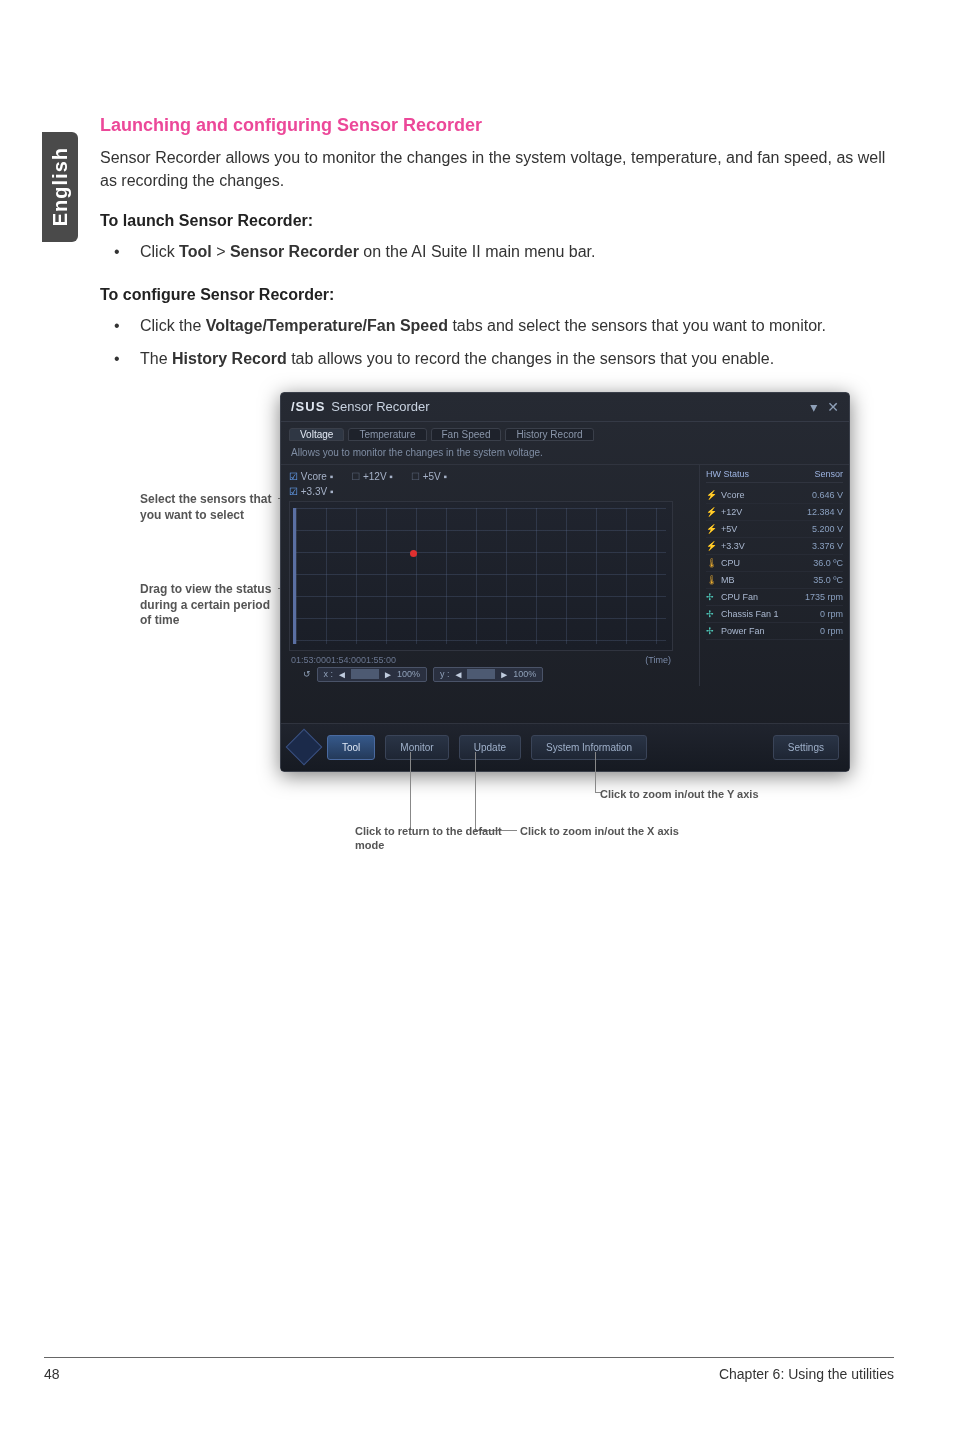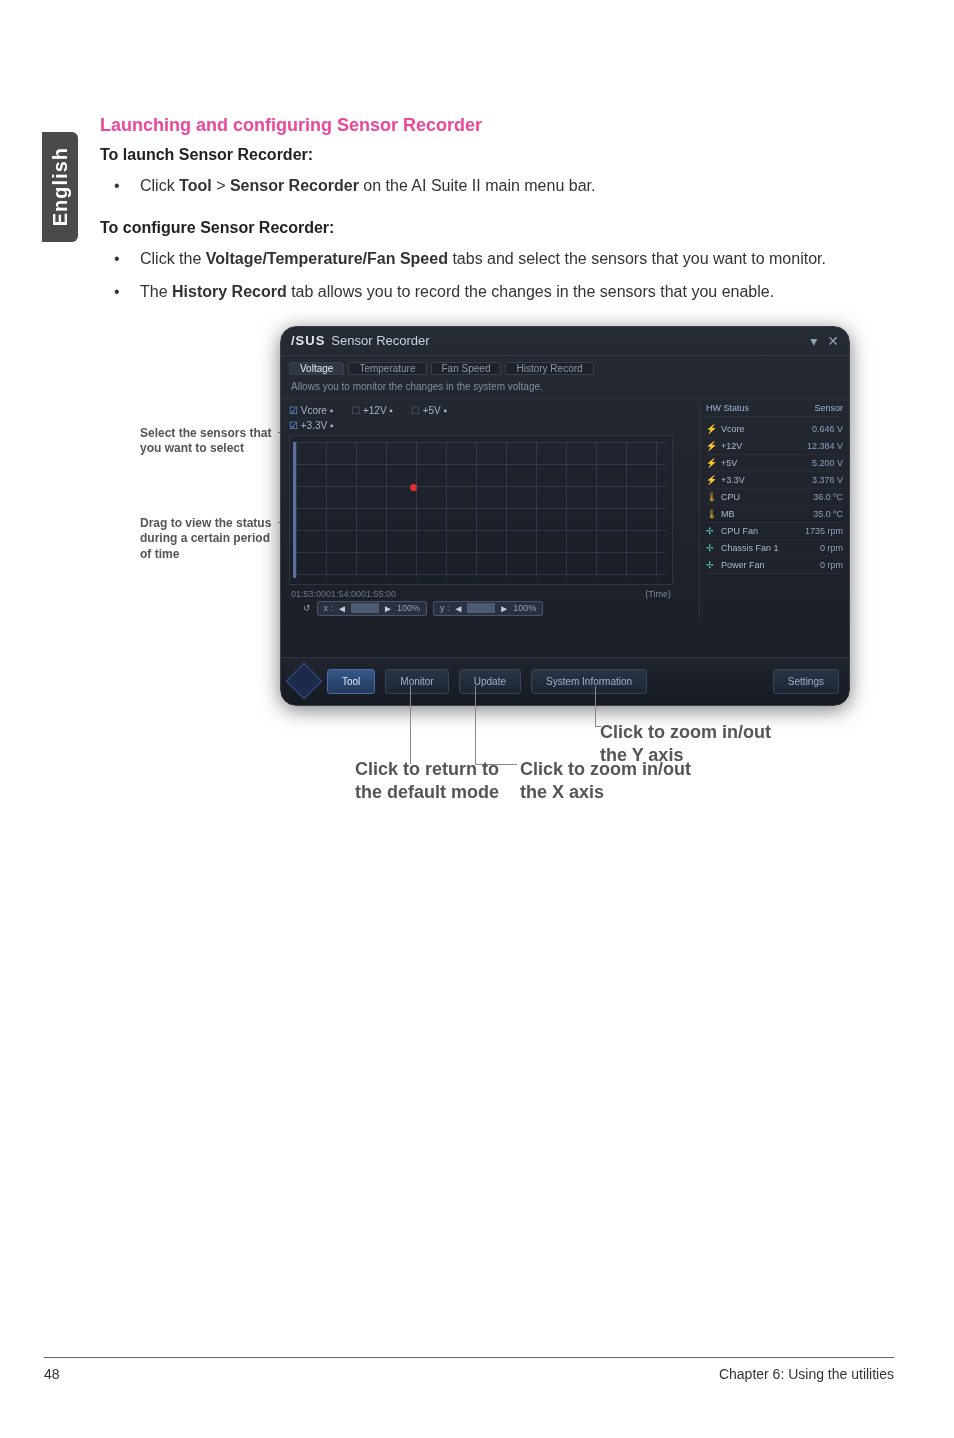--- a/index.html
+++ b/index.html
@@ -101,21 +101,21 @@
   .line-drag { top:196px; left:178px; width:50px;}
 
   .shot {
     position: absolute;
     left: 180px;
     top: 0;
     width: 570px;
     height: 380px;
     background: linear-gradient(#262a33, #1a1d24);
     border: 1px solid #3a3f4a;
-    border-radius: 16px;
+    border-radius: 4px;
     box-shadow: 0 4px 20px rgba(0,0,0,0.5);
     color: #b8c4d8;
     font-size: 10px;
     overflow:hidden;
   }
   .shot-title {
     padding: 6px 10px;
     font-size: 13px;
     color: #c8d2e0;
     border-bottom: 1px solid #353a46;
@@ -202,21 +202,21 @@
     transform:rotate(45deg);
   }
   .bbtn{
     padding:6px 14px; font-size:10px;
     background:linear-gradient(#2a3446,#1e2634);
     border:1px solid #3a4458; border-radius:3px; color:#9fb0ca;
   }
   .bbtn.active{background:linear-gradient(#35588a,#243a5a); color:#dfe8f6; border-color:#4a6aa0;}
 
   
-  .annot { position:absolute; font-size:18px; font-weight:bold; color:#555; line-height:1.3;}
+  .annot { position:absolute; font-size:11px; font-weight:bold; color:#555; line-height:1.3;}
   .annot-y { left:500px; top:395px; width:180px;}
   .annot-x { left:420px; top:432px; width:180px;}
   .annot-def { left:255px; top:432px; width:150px;}
   .aline{position:absolute; background:#888;}
   .aline-y{left:495px; top:360px; width:1px; height:40px;}
   .aline-y2{left:495px; top:400px; width:6px; height:1px;}
   .aline-x{left:375px; top:360px; width:1px; height:78px;}
   .aline-x2{left:375px; top:438px; width:42px; height:1px;}
   .aline-d{left:310px; top:360px; width:1px; height:78px;}
 
@@ -234,20 +234,21 @@
 </style>
 </head>
 <body>
 
 <div class="side-tab">
     <span>English</span>
   </div>
 
 <div class="content">
   <div class="h-sub">Launching and configuring Sensor Recorder</div>
+  <div class="para">Sensor Recorder allows you to monitor the changes in the system voltage, temperature, and fan speed, as well as recording the changes.</div>
 
   <div class="boldline">To launch Sensor Recorder:</div>
   <ul class="bullets">
     <li>
       <span>Click </span><span class="b">Tool</span><span> &gt; </span><span class="b">Sensor Recorder</span><span> on the AI Suite II main menu bar.</span>
     </li>
   </ul>
 
   <div class="boldline">To configure Sensor Recorder:</div>
   <ul class="bullets">

